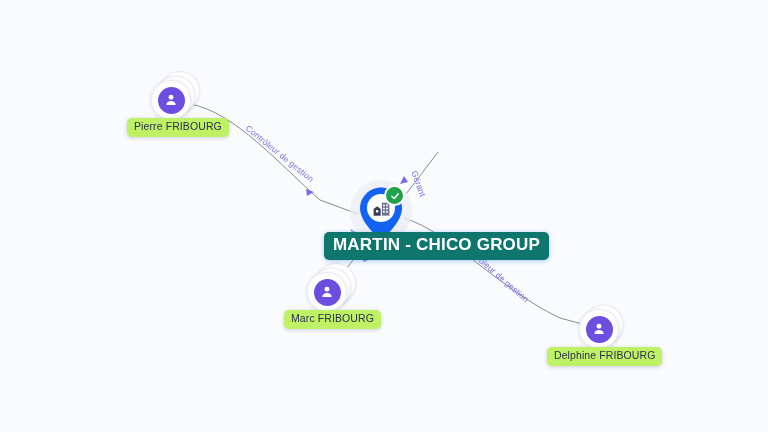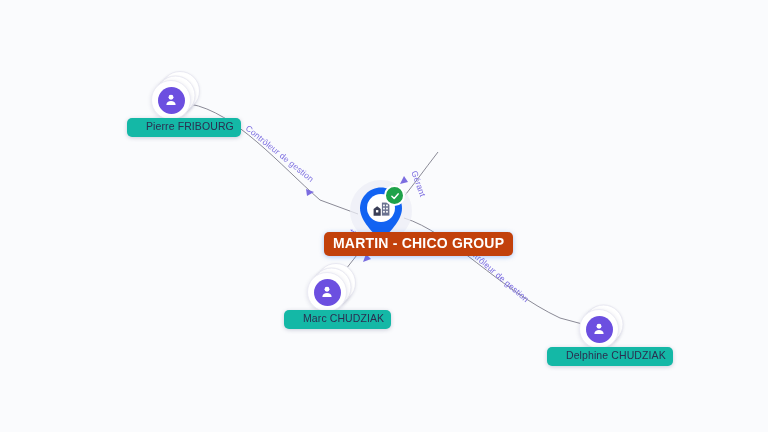--- a/index.html
+++ b/index.html
@@ -39,25 +39,25 @@
   .avatar-circle{
     width:27px;height:27px;border-radius:50%;
     background:#6c4fe0;
     display:flex;align-items:center;justify-content:center;
   }
   .avatar-circle svg{display:block;}
 
   .chip{
     position:absolute;
     white-space:nowrap;
-    background:#14b8a6;
+    background:#bef264;
     color:#2b2e50;
     font-size:10.5px;
     letter-spacing:.1px;
-    padding:3px 7px 4px 19px;
+    padding:3px 7px 4px 7px;
     border-radius:5px;
     box-shadow:0 1px 4px rgba(40,40,90,.22);
     line-height:1.1;
   }
 
   
   .company{position:absolute;}
   .pin-halo{
     position:absolute;left:-8px;top:-6px;
     width:62px;height:62px;border-radius:50%;
@@ -74,23 +74,23 @@
   .badge{
     position:absolute;right:-1px;top:-1px;
     width:17px;height:17px;border-radius:50%;
     background:#1ea24a;
     border:2px solid #ffffff;
     display:flex;align-items:center;justify-content:center;
   }
   .company-chip{
     position:absolute;
     white-space:nowrap;
-    background:#c2410c;
+    background:#0f766e;
     color:#ffffff;
-    font-size:14px;
+    font-size:17px;
     font-weight:700;
     letter-spacing:.2px;
     padding:4px 9px 5px 9px;
     border-radius:5px;
     box-shadow:0 1px 5px rgba(18,99,242,.35);
     line-height:1.1;
   }
 
   
   .edge-label{
@@ -155,36 +155,36 @@
       <div class="stack s2"></div>
       <div class="avatar-ring">
         <div class="avatar-circle">
           <svg width="16" height="16" viewBox="0 0 24 24" fill="#ffffff">
             <circle cx="12" cy="8" r="3.7"></circle>
             <path d="M5 19.5c0-3.9 3.2-6 7-6s7 2.1 7 6z"></path>
           </svg>
         </div>
       </div>
     </div>
-    <div class="chip" style="left:-23px;top:38px;">Marc CHUDZIAK</div>
+    <div class="chip" style="left:-23px;top:38px;">Marc FRIBOURG</div>
   </div>
 
   <div class="node" style="left:579px;top:309px;">
     <div class="avatar-wrap">
       <div class="stack s2"></div>
       <div class="avatar-ring">
         <div class="avatar-circle">
           <svg width="16" height="16" viewBox="0 0 24 24" fill="#ffffff">
             <circle cx="12" cy="8" r="3.7"></circle>
             <path d="M5 19.5c0-3.9 3.2-6 7-6s7 2.1 7 6z"></path>
           </svg>
         </div>
       </div>
     </div>
-    <div class="chip" style="left:-32px;top:38px;">Delphine CHUDZIAK</div>
+    <div class="chip" style="left:-32px;top:38px;">Delphine FRIBOURG</div>
   </div>
 
   <div class="company" style="left:358px;top:186px;">
     <div class="pin-halo"></div>
     <div class="pin">
       <svg width="46" height="56" viewBox="0 0 46 56" xmlns="http://www.w3.org/2000/svg">
         <path d="M23 1.5 C11.4 1.5 2 10.9 2 22.5 C2 34.5 16 48 23 54.5 C30 48 44 34.5 44 22.5 C44 10.9 34.6 1.5 23 1.5 Z" fill="#1263f2"></path>
         <circle cx="23" cy="22" r="14" fill="#ffffff"></circle>
       </svg>
       <div class="pin-inner-icon">

